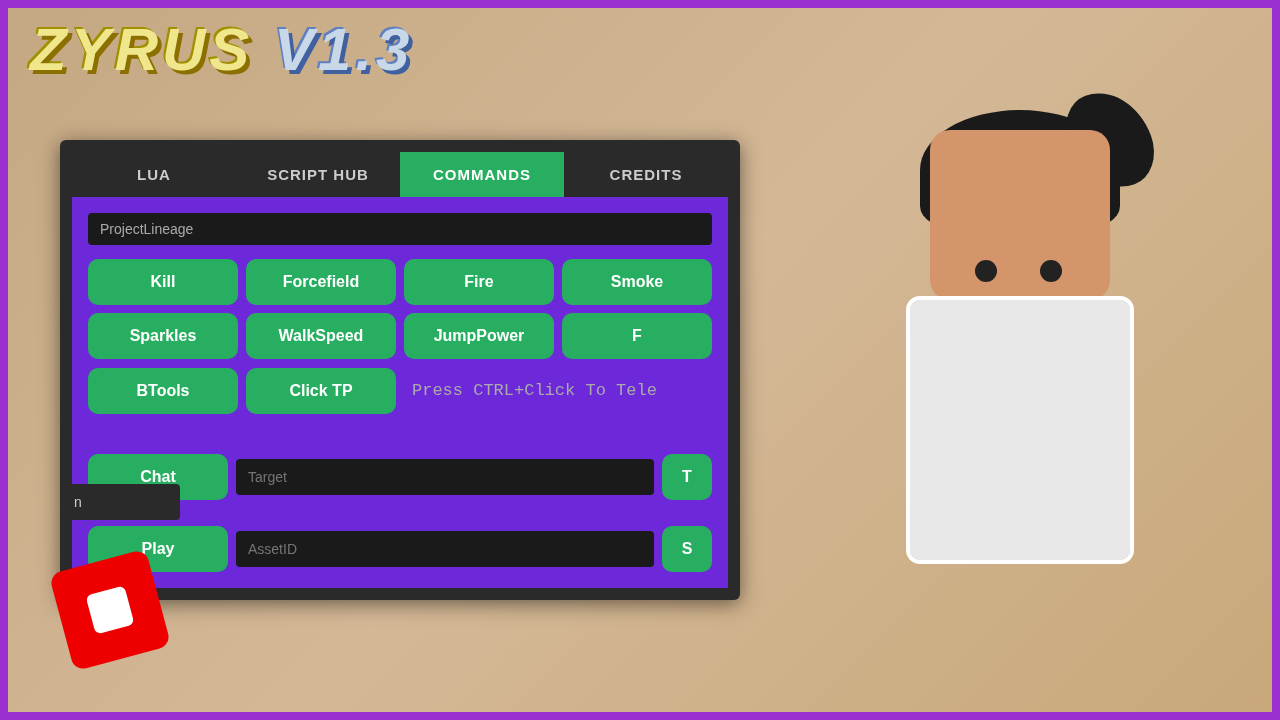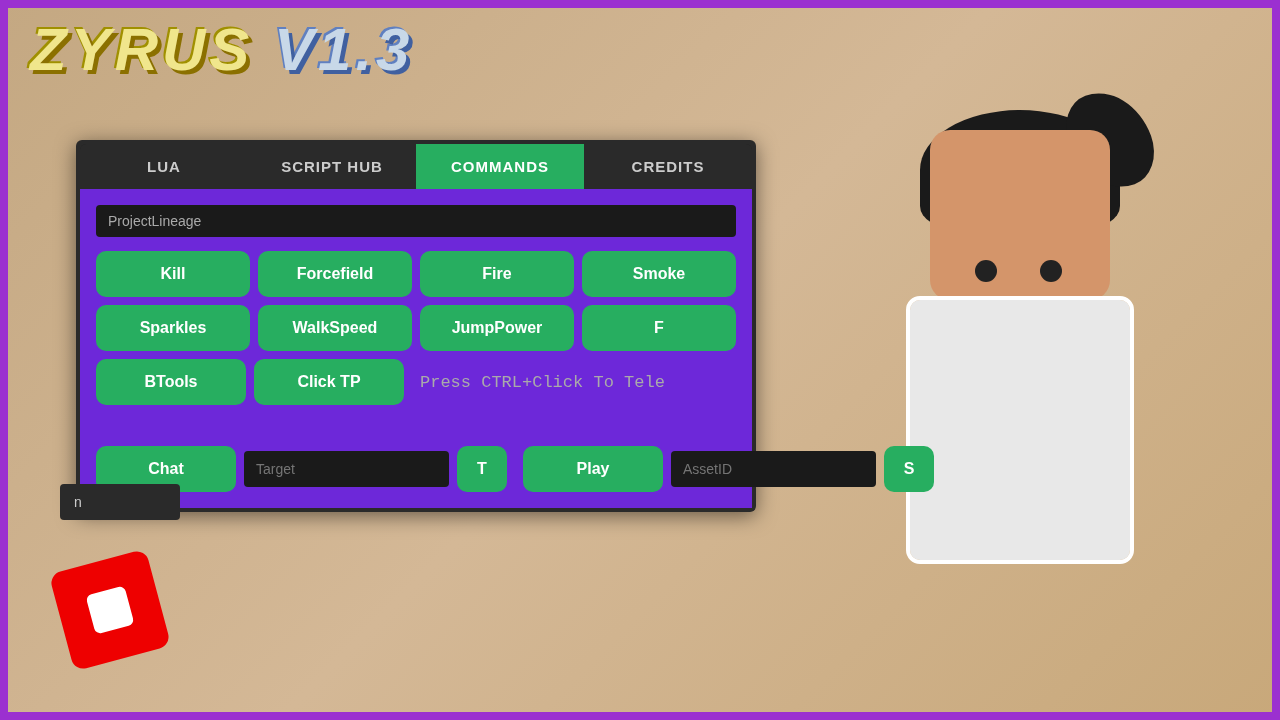--- a/index.html
+++ b/index.html
@@ -47,25 +47,25 @@
     }
     .title-v {
       color: #c8d8e8;
       text-shadow: 4px 4px 0 #4060a0, -2px -2px 0 #6080c0;
     }
 
     
     .ui-panel {
       position: absolute;
       top: 140px;
-      left: 76px;
+      left: 60px;
       width: 680px;
       background: #2a2a2a;
       border-radius: 6px;
-      padding: 4px;
+      padding: 12px;
       z-index: 5;
       box-shadow: 0 4px 20px rgba(0,0,0,0.5);
     }
 
     
     .tabs {
       display: flex;
       background: #222;
       border-radius: 6px 6px 0 0;
       overflow: hidden;
@@ -119,38 +119,38 @@
       font-weight: bold;
       cursor: pointer;
       text-align: center;
     }
 
     
     .row3 {
       display: flex;
       gap: 8px;
       margin-bottom: 8px;
-      align-items: flex-start;
+      align-items: center;
     }
     .row3 .green-btn {
       min-width: 150px;
     }
     .ctrl-text {
       color: #aaa;
       font-size: 17px;
       padding: 14px 8px;
       font-family: Liberation Mono, monospace;
     }
 
     
     .bottom-rows {
       margin-top: 40px;
       display: flex;
-      flex-direction: row;
-      gap: 16px;
+      flex-direction: column;
+      gap: 26px;
     }
     .bottom-row {
       display: flex;
       gap: 8px;
       align-items: center;
     }
     .input-field {
       background: #1a1a1a;
       color: #aaa;
       border: none;

